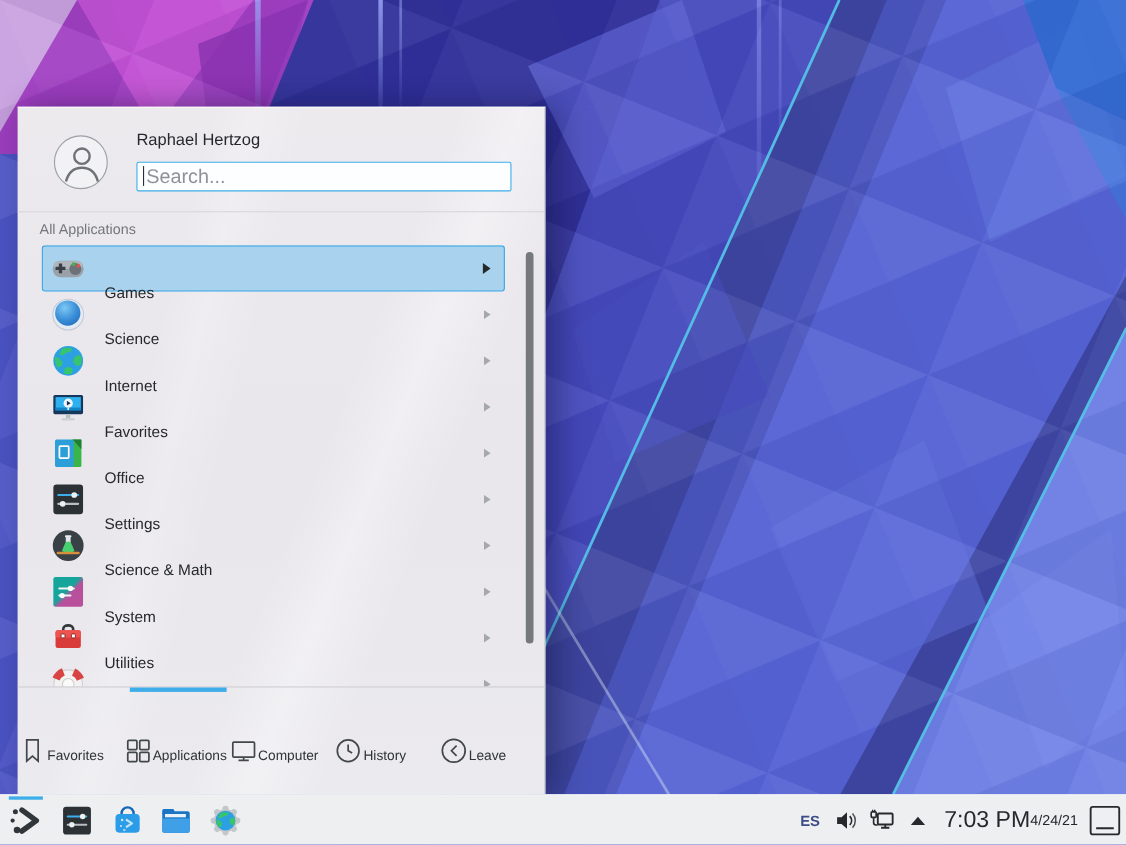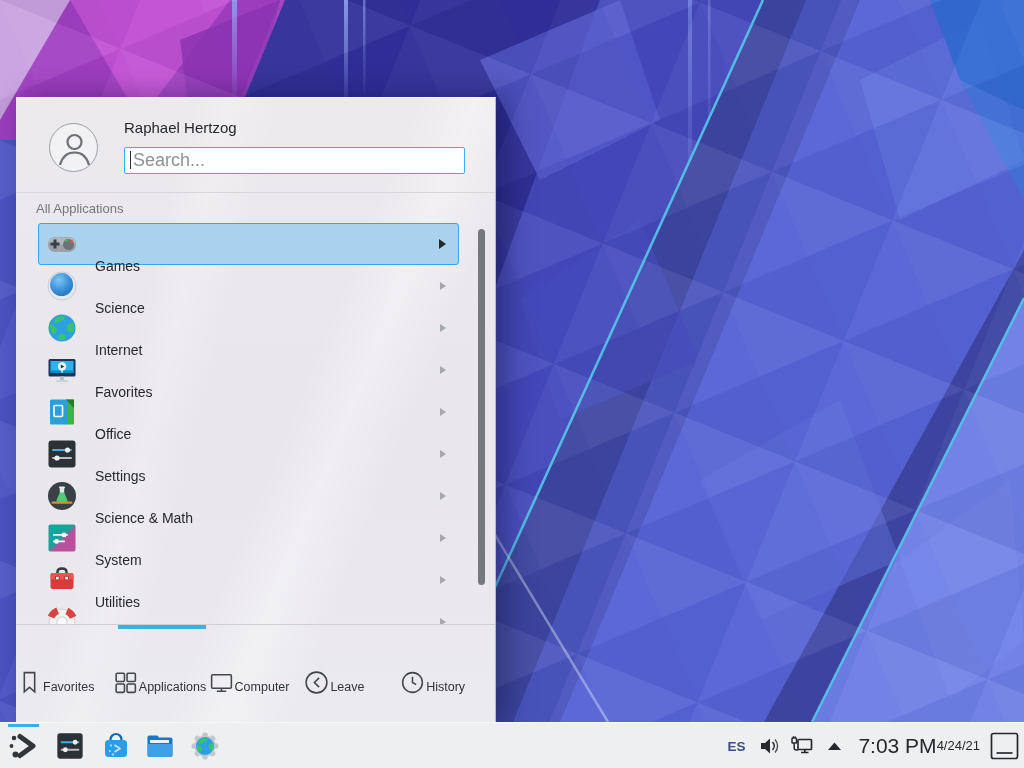--- a/index.html
+++ b/index.html
@@ -327,32 +327,32 @@
     <div class="tab">
       <svg viewBox="0 0 26 26">
         <rect x="3.5" y="5.5" width="19" height="13" rx="1"></rect>
         <path d="M13 18.5v3M8.5 21.5h9"></path>
       </svg>
       <span class="tab-label">Computer</span>
     </div>
 
     <div class="tab">
       <svg viewBox="0 0 26 26">
+        <circle cx="13" cy="13" r="9.5"></circle>
+        <path d="M13 7.5V13l3.5 2"></path>
+      </svg>
+      <span class="tab-label">History</span>
+    </div>
+
+    <div class="tab">
+      <svg viewBox="0 0 26 26">
         <circle cx="13" cy="13" r="10"></circle>
         <path d="M15.5 8.5L11 13l4.5 4.5"></path>
       </svg>
       <span class="tab-label">Leave</span>
-    </div>
-
-    <div class="tab">
-      <svg viewBox="0 0 26 26">
-        <circle cx="13" cy="13" r="9.5"></circle>
-        <path d="M13 7.5V13l3.5 2"></path>
-      </svg>
-      <span class="tab-label">History</span>
     </div>
   </div>
 </div>
 
 <div class="taskbar">
   <div class="active-bar"></div>
 
   <div class="task-icon ti-1">
     <svg viewBox="0 0 30 30">
       <path d="M12 5.5L25 15 12 24.5" fill="none" stroke="#31363b" stroke-width="5" stroke-linecap="round" stroke-linejoin="round"></path>

